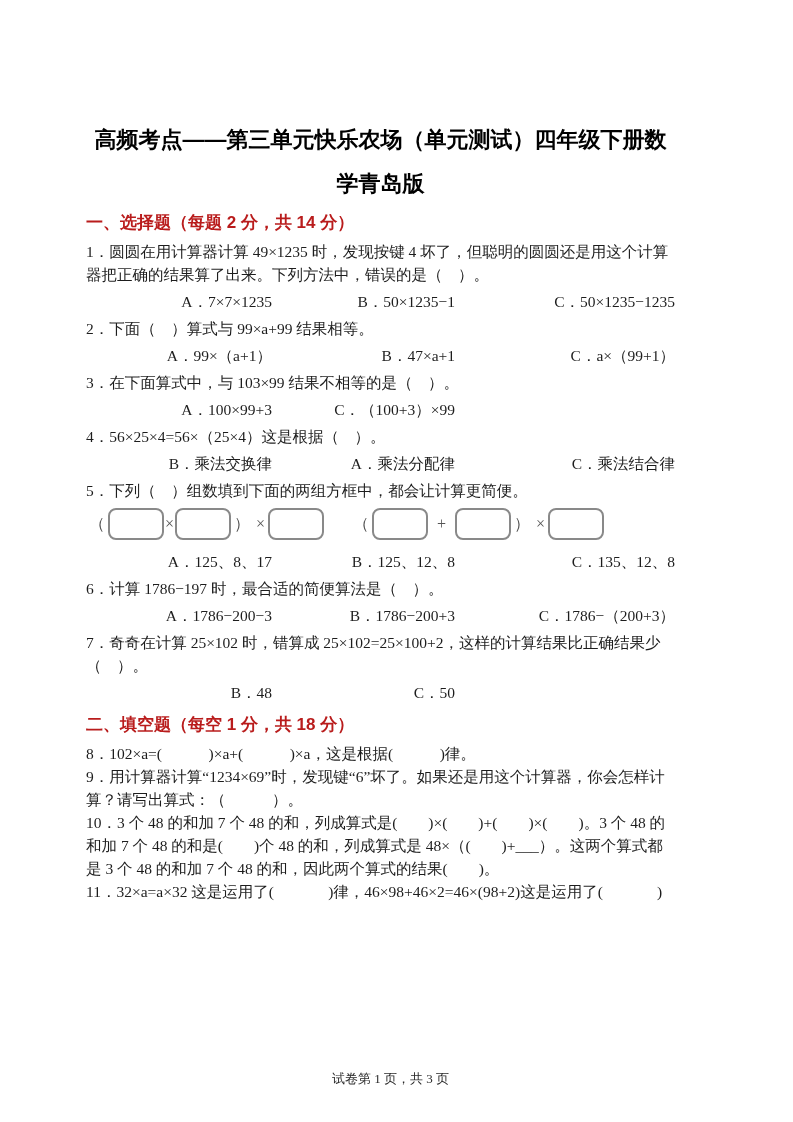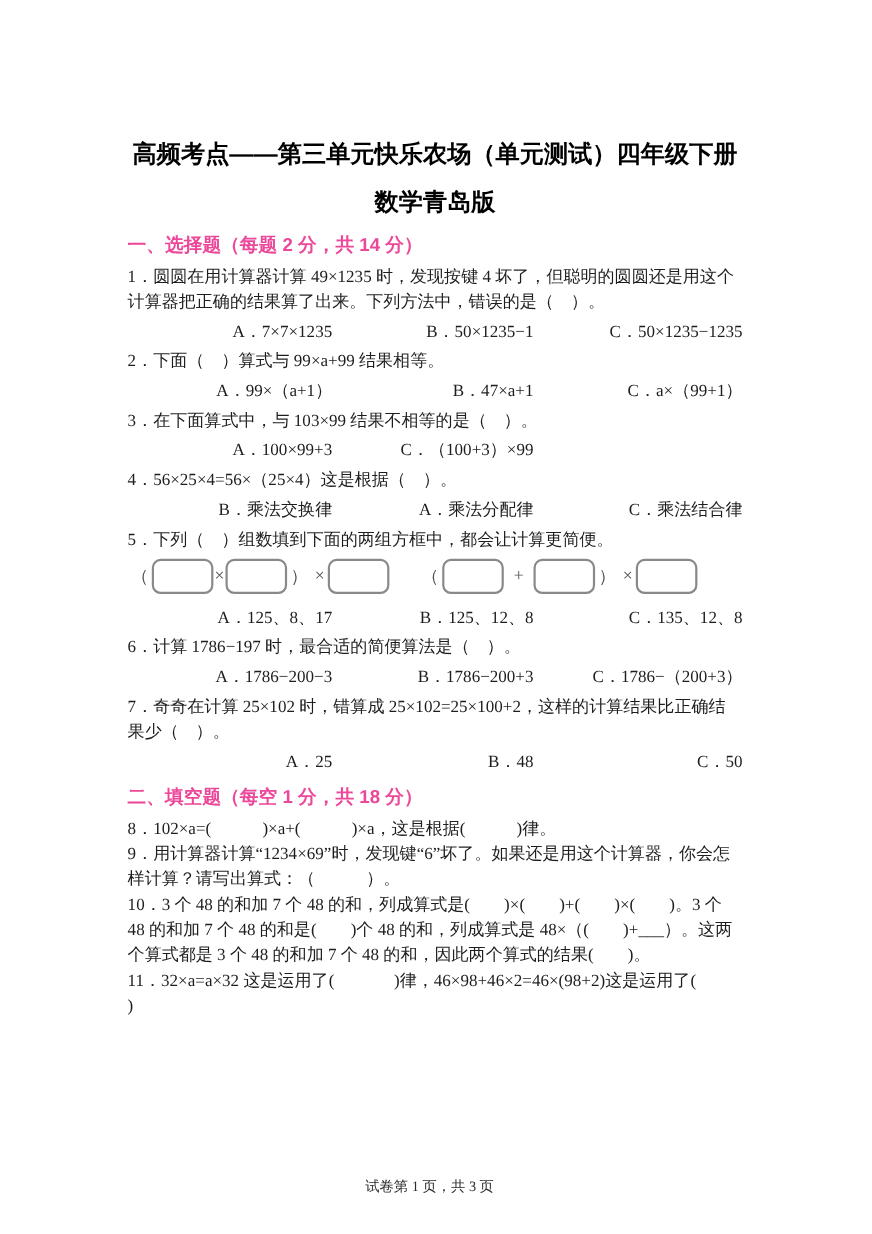--- a/index.html
+++ b/index.html
@@ -5,37 +5,37 @@
   * { margin: 0; padding: 0; box-sizing: border-box; }
   html, body { background: #ffffff; }
   .page {
     position: relative;
     width: 793px;
     height: 1122px;
     margin: 0 auto;
     background: #ffffff;
     color: #1d1d1d;
     font-family: "Liberation Serif", "DejaVu Serif", serif;
-    padding: 118px 118px 0 116px;
+    padding: 118px 118px 0 86px;
     overflow: hidden;
   }
   .doc-title {
     font-family: "Liberation Sans", "DejaVu Sans", sans-serif;
     font-weight: 700;
     font-size: 22px;
     line-height: 44px;
     text-align: center;
     color: #000000;
   }
   .section-heading {
     font-family: "Liberation Sans", "DejaVu Sans", sans-serif;
     font-weight: 700;
     font-size: 17px;
     line-height: 34px;
-    color: #ec4899;
+    color: #b91c1c;
   }
   .q-text {
     font-size: 15.5px;
     line-height: 23px;
     white-space: pre-wrap;
   }
   .options {
     display: grid;
     grid-template-columns: 186px 183px 1fr;
     font-size: 15.5px;
@@ -147,21 +147,20 @@
     <div class="options">
       <span class="opt">A．1786−200−3</span>
       <span class="opt">B．1786−200+3</span>
       <span class="opt">C．1786−（200+3）</span>
     </div>
   </div>
 
   <div class="question">
     <p class="q-text">7．奇奇在计算 25×102 时，错算成 25×102=25×100+2，这样的计算结果比正确结果少（    ）。</p>
     <div class="options">
-      <span class="opt">A．25</span>
       <span class="opt">B．48</span>
       <span class="opt">C．50</span>
     </div>
   </div>
 
   <h2 class="section-heading">二、填空题（每空 1 分，共 18 分）</h2>
 
   <div class="question">
     <p class="q-text">8．102×a=(            )×a+(            )×a，这是根据(            )律。</p>
   </div>

